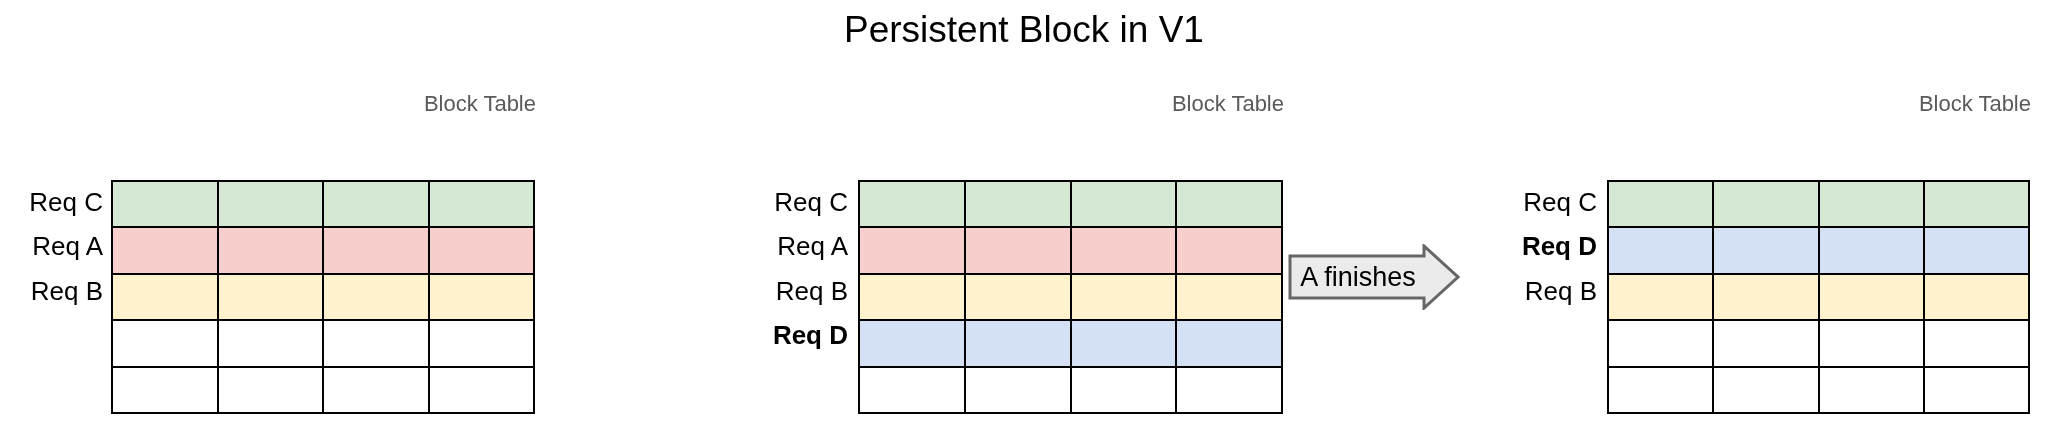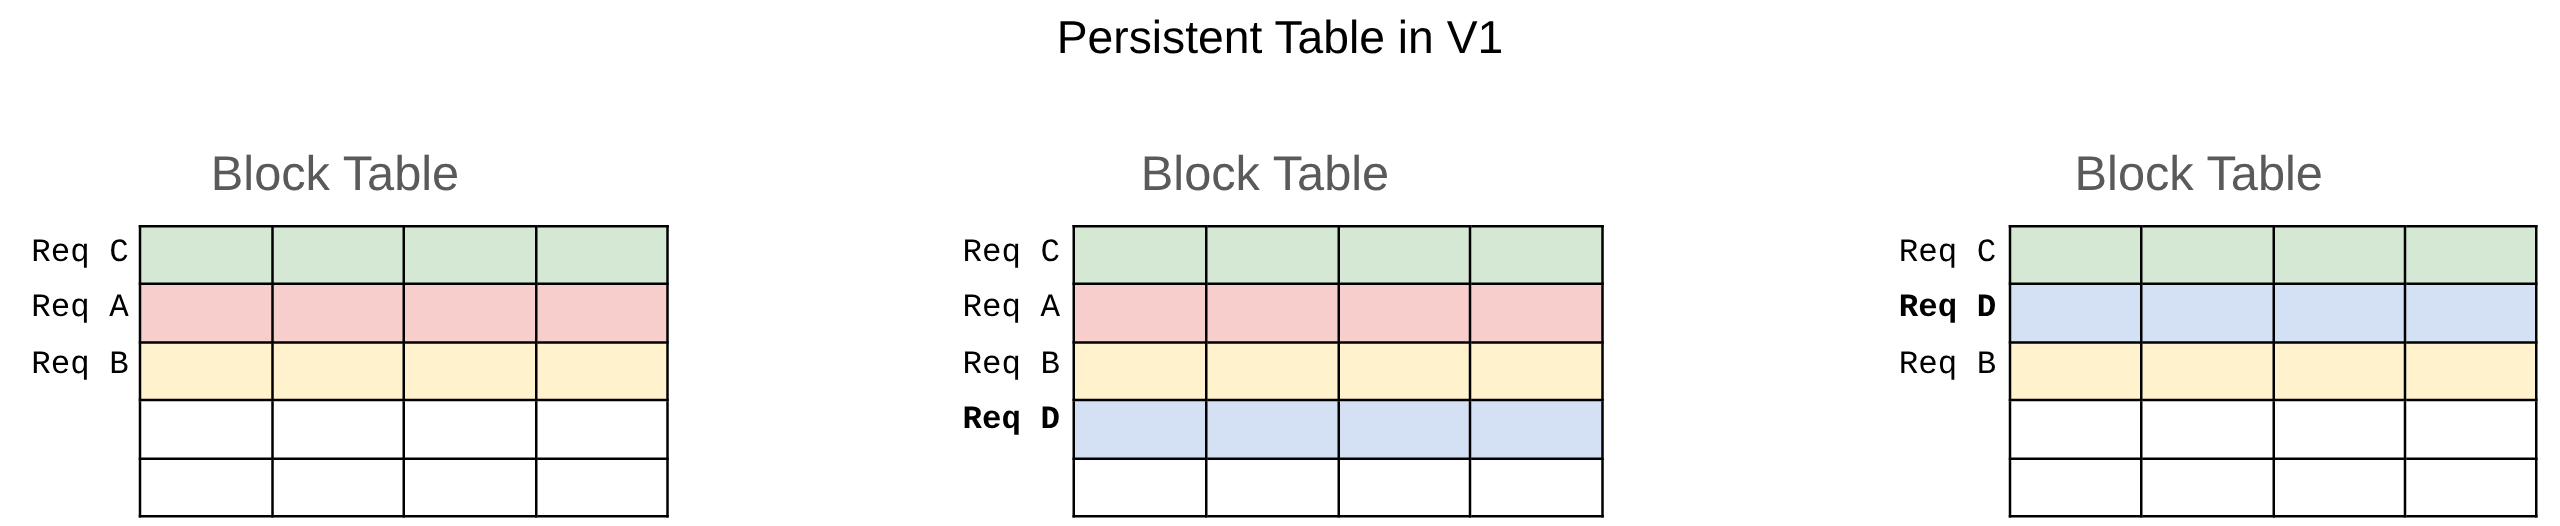--- a/index.html
+++ b/index.html
@@ -22,26 +22,25 @@
     line-height:44px;
     white-space:nowrap;
   }
 
   
   .group{position:absolute;top:0;height:421px;}
   .group .bt-title{
     position:absolute;
     top:86px;
     width:100%;
-    text-align:center;
-    font-size:39px;
+    text-align:right;
+    font-size:22px;
     color:#5a5a5a;
     line-height:36px;
     white-space:nowrap;
-    margin-top:36px;
   }
   .grid{
     position:absolute;
     top:180px;
     border-collapse:collapse;
     border-spacing:0;
     table-layout:fixed;
   }
   .grid td{
     border:2.5px solid #000000;
@@ -55,21 +54,20 @@
     text-align:right;
     font-size:26px;
     color:#000000;
     line-height:44.4px;
   }
   .labels .lab{
     height:44.4px;
     line-height:44.4px;
     white-space:nowrap;
     overflow:hidden;
-    font-family:Liberation Mono, monospace;
   }
   .labels .lab.bold{font-weight:bold;}
 
   
   .arrow{
     position:absolute;
     top:244px;
     height:66px;
   }
   .arrow svg{display:block;}
@@ -84,21 +82,21 @@
     color:#000000;
     white-space:nowrap;
     pointer-events:none;
   }
 </style>
 </head>
 <body>
 
 <div id="stage">
 
-  <div class="title">Persistent Table in V1</div>
+  <div class="title">Persistent Block in V1</div>
 
   <div class="group" id="group-0" style="left: 0px; width: 536px;">
     <div class="bt-title">Block Table</div>
     <div class="labels" id="labels-0" style="left: 0px; width: 103px;">
         <div class="lab">Req C</div>
         <div class="lab">Req A</div>
         <div class="lab">Req B</div>
         <div class="lab"></div>
         <div class="lab"></div>
       </div>
@@ -177,20 +175,26 @@
           <tr>
             <td style="background: rgb(255, 255, 255); width: 25%;"></td>
             <td style="background: rgb(255, 255, 255); width: 25%;"></td>
             <td style="background: rgb(255, 255, 255); width: 25%;"></td>
             <td style="background: rgb(255, 255, 255); width: 25%;"></td>
           </tr>
         </tbody>
       </table>
   </div>
 
+  <div class="arrow" id="arrow-1" style="left: 1288px; width: 172px;">
+    <svg id="arrow-svg-1" width="172" height="66" viewBox="0 0 172 66">
+        <polygon points="2,12 136,12 136,2 170,33 136,64 136,54 2,54" fill="#ebebeb" stroke="#666666" stroke-width="3" stroke-linejoin="miter"></polygon>
+      </svg>
+    <div class="alabel" id="arrow-label-1" style="width: 140px;">A finishes</div>
+  </div>
 
   <div class="group" id="group-2" style="left: 1487px; width: 544px;">
     <div class="bt-title">Block Table</div>
     <div class="labels" id="labels-2" style="left: 0px; width: 110px;">
         <div class="lab">Req C</div>
         <div class="lab bold">Req D</div>
         <div class="lab">Req B</div>
         <div class="lab"></div>
         <div class="lab"></div>
       </div>

